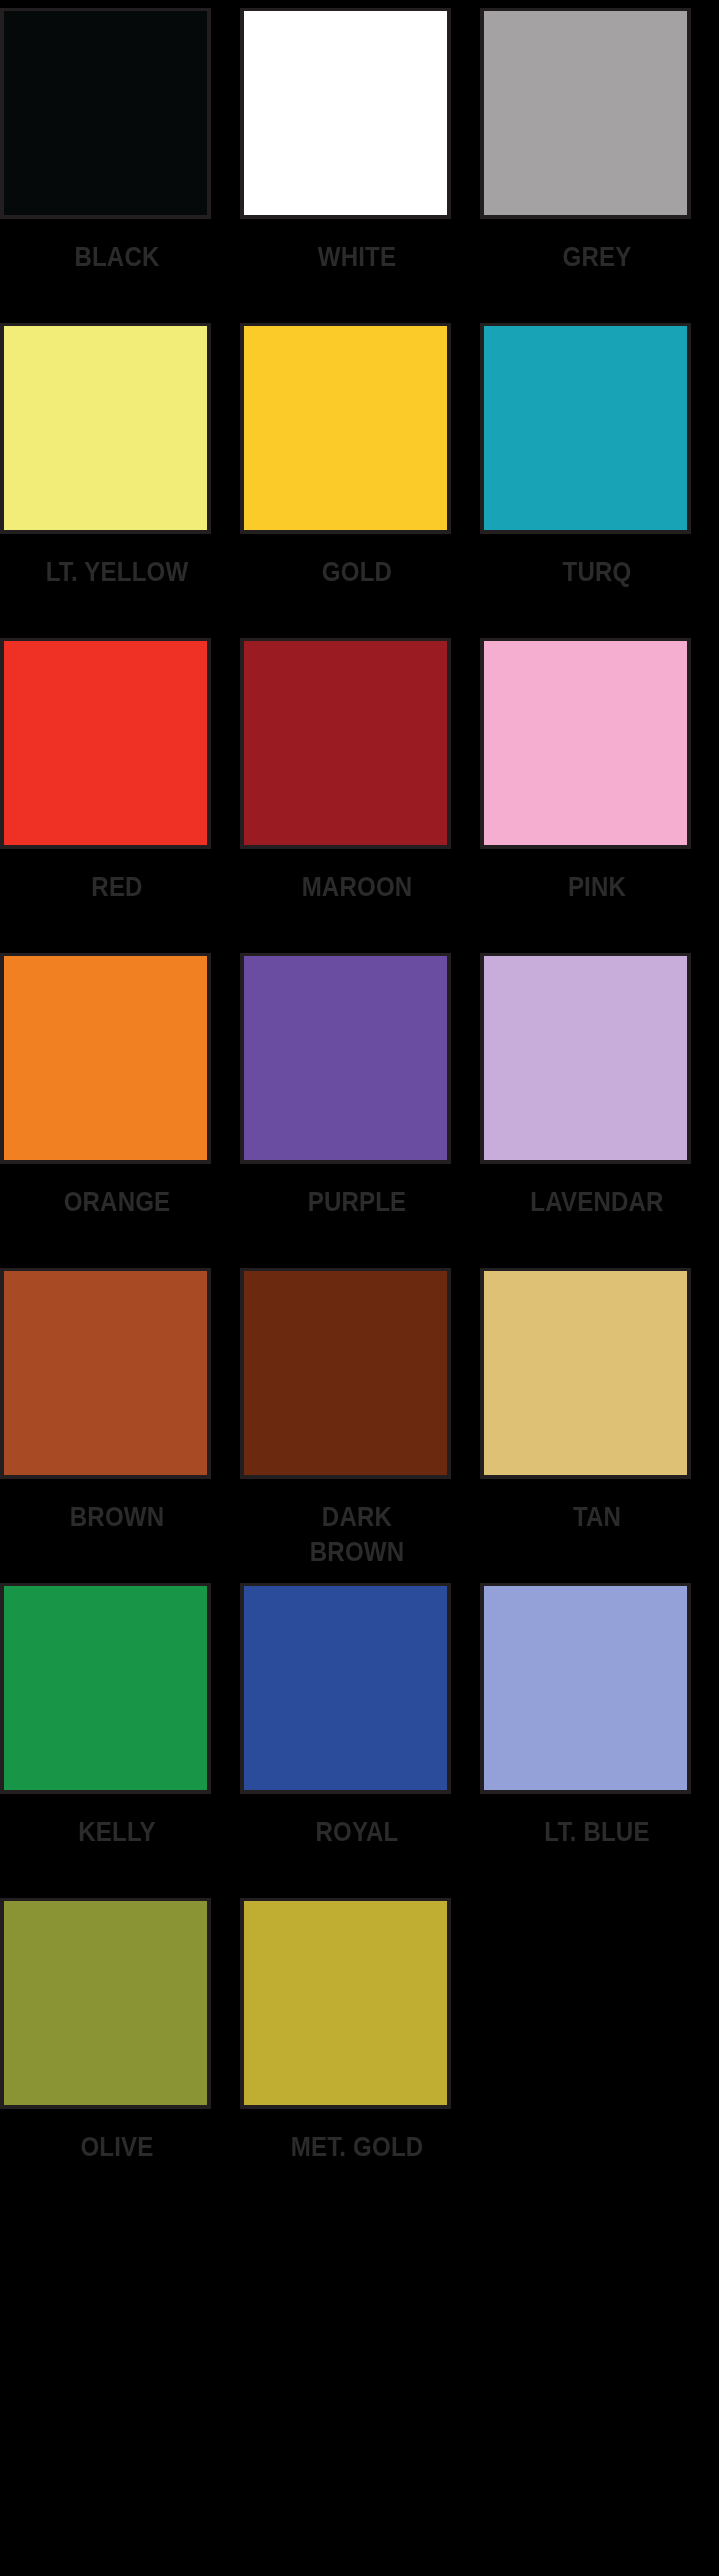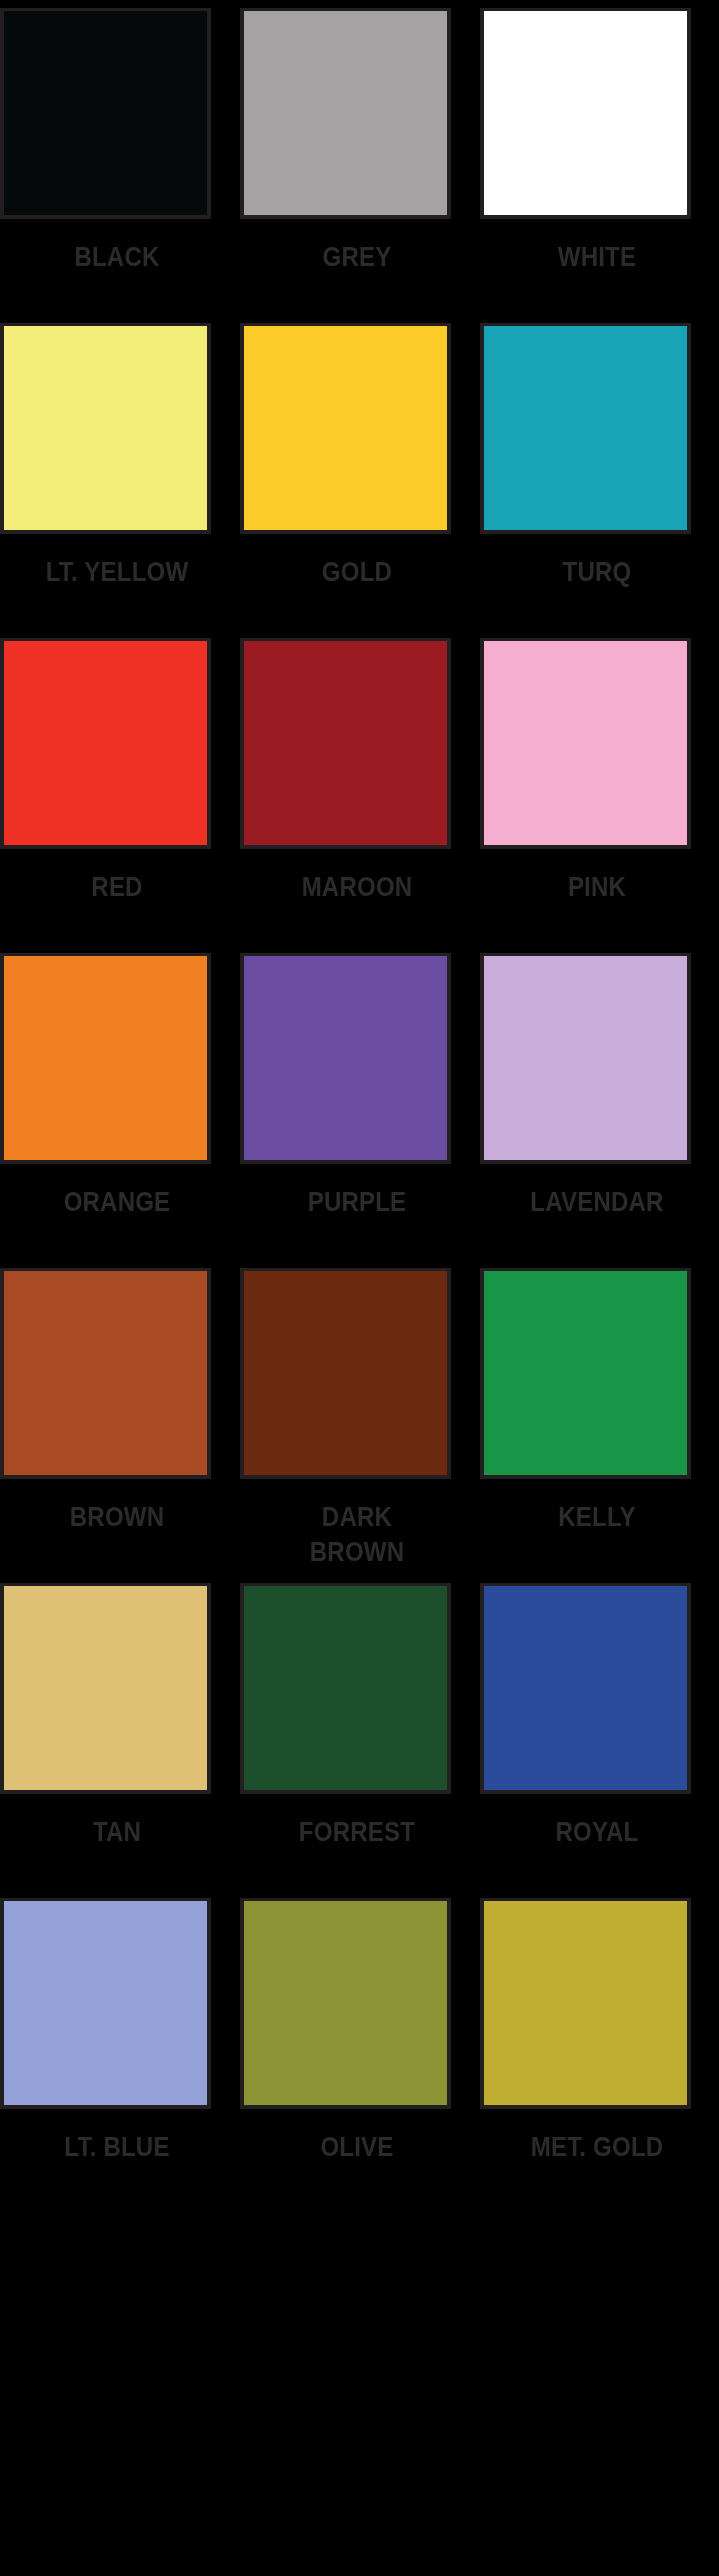--- a/index.html
+++ b/index.html
@@ -69,29 +69,29 @@
 
 <div id="swatch-grid" style="background: rgb(0, 0, 0);">
     <div class="swatch-cell">
       <div class="swatch-chip-wrap" style="background: rgb(35, 31, 32);">
         <div class="swatch-chip" title="#050909" style="background: rgb(5, 9, 9);"></div>
       </div>
       <div class="swatch-label" style="color: rgb(43, 43, 43);">BLACK</div>
     </div>
     <div class="swatch-cell">
       <div class="swatch-chip-wrap" style="background: rgb(35, 31, 32);">
+        <div class="swatch-chip" title="#FFFFFF" style="background: rgb(255, 255, 255);"></div>
+      </div>
+      <div class="swatch-label" style="color: rgb(43, 43, 43);">WHITE</div>
+    </div>
+    <div class="swatch-cell">
+      <div class="swatch-chip-wrap" style="background: rgb(35, 31, 32);">
         <div class="swatch-chip" title="#A5A2A4" style="background: rgb(165, 162, 164);"></div>
       </div>
       <div class="swatch-label" style="color: rgb(43, 43, 43);">GREY</div>
-    </div>
-    <div class="swatch-cell">
-      <div class="swatch-chip-wrap" style="background: rgb(35, 31, 32);">
-        <div class="swatch-chip" title="#FFFFFF" style="background: rgb(255, 255, 255);"></div>
-      </div>
-      <div class="swatch-label" style="color: rgb(43, 43, 43);">WHITE</div>
     </div>
     <div class="swatch-cell">
       <div class="swatch-chip-wrap" style="background: rgb(35, 31, 32);">
         <div class="swatch-chip" title="#F2ED78" style="background: rgb(242, 237, 120);"></div>
       </div>
       <div class="swatch-label" style="color: rgb(43, 43, 43);">LT. YELLOW</div>
     </div>
     <div class="swatch-cell">
       <div class="swatch-chip-wrap" style="background: rgb(35, 31, 32);">
         <div class="swatch-chip" title="#FBCB2A" style="background: rgb(251, 203, 42);"></div>
@@ -148,35 +148,29 @@
     </div>
     <div class="swatch-cell">
       <div class="swatch-chip-wrap" style="background: rgb(35, 31, 32);">
         <div class="swatch-chip" title="#6B2A10" style="background: rgb(107, 42, 16);"></div>
       </div>
       <div class="swatch-label" style="color: rgb(43, 43, 43);">DARK
 BROWN</div>
     </div>
     <div class="swatch-cell">
       <div class="swatch-chip-wrap" style="background: rgb(35, 31, 32);">
-        <div class="swatch-chip" title="#199548" style="background: rgb(25, 149, 72);"></div>
-      </div>
-      <div class="swatch-label" style="color: rgb(43, 43, 43);">KELLY</div>
-    </div>
-    <div class="swatch-cell">
-      <div class="swatch-chip-wrap" style="background: rgb(35, 31, 32);">
         <div class="swatch-chip" title="#DFC175" style="background: rgb(223, 193, 117);"></div>
       </div>
       <div class="swatch-label" style="color: rgb(43, 43, 43);">TAN</div>
     </div>
     <div class="swatch-cell">
       <div class="swatch-chip-wrap" style="background: rgb(35, 31, 32);">
-        <div class="swatch-chip" title="#1D4F2C" style="background: rgb(29, 79, 44);"></div>
+        <div class="swatch-chip" title="#199548" style="background: rgb(25, 149, 72);"></div>
       </div>
-      <div class="swatch-label" style="color: rgb(43, 43, 43);">FORREST</div>
+      <div class="swatch-label" style="color: rgb(43, 43, 43);">KELLY</div>
     </div>
     <div class="swatch-cell">
       <div class="swatch-chip-wrap" style="background: rgb(35, 31, 32);">
         <div class="swatch-chip" title="#2B4B9B" style="background: rgb(43, 75, 155);"></div>
       </div>
       <div class="swatch-label" style="color: rgb(43, 43, 43);">ROYAL</div>
     </div>
     <div class="swatch-cell">
       <div class="swatch-chip-wrap" style="background: rgb(35, 31, 32);">
         <div class="swatch-chip" title="#93A1D8" style="background: rgb(147, 161, 216);"></div>

